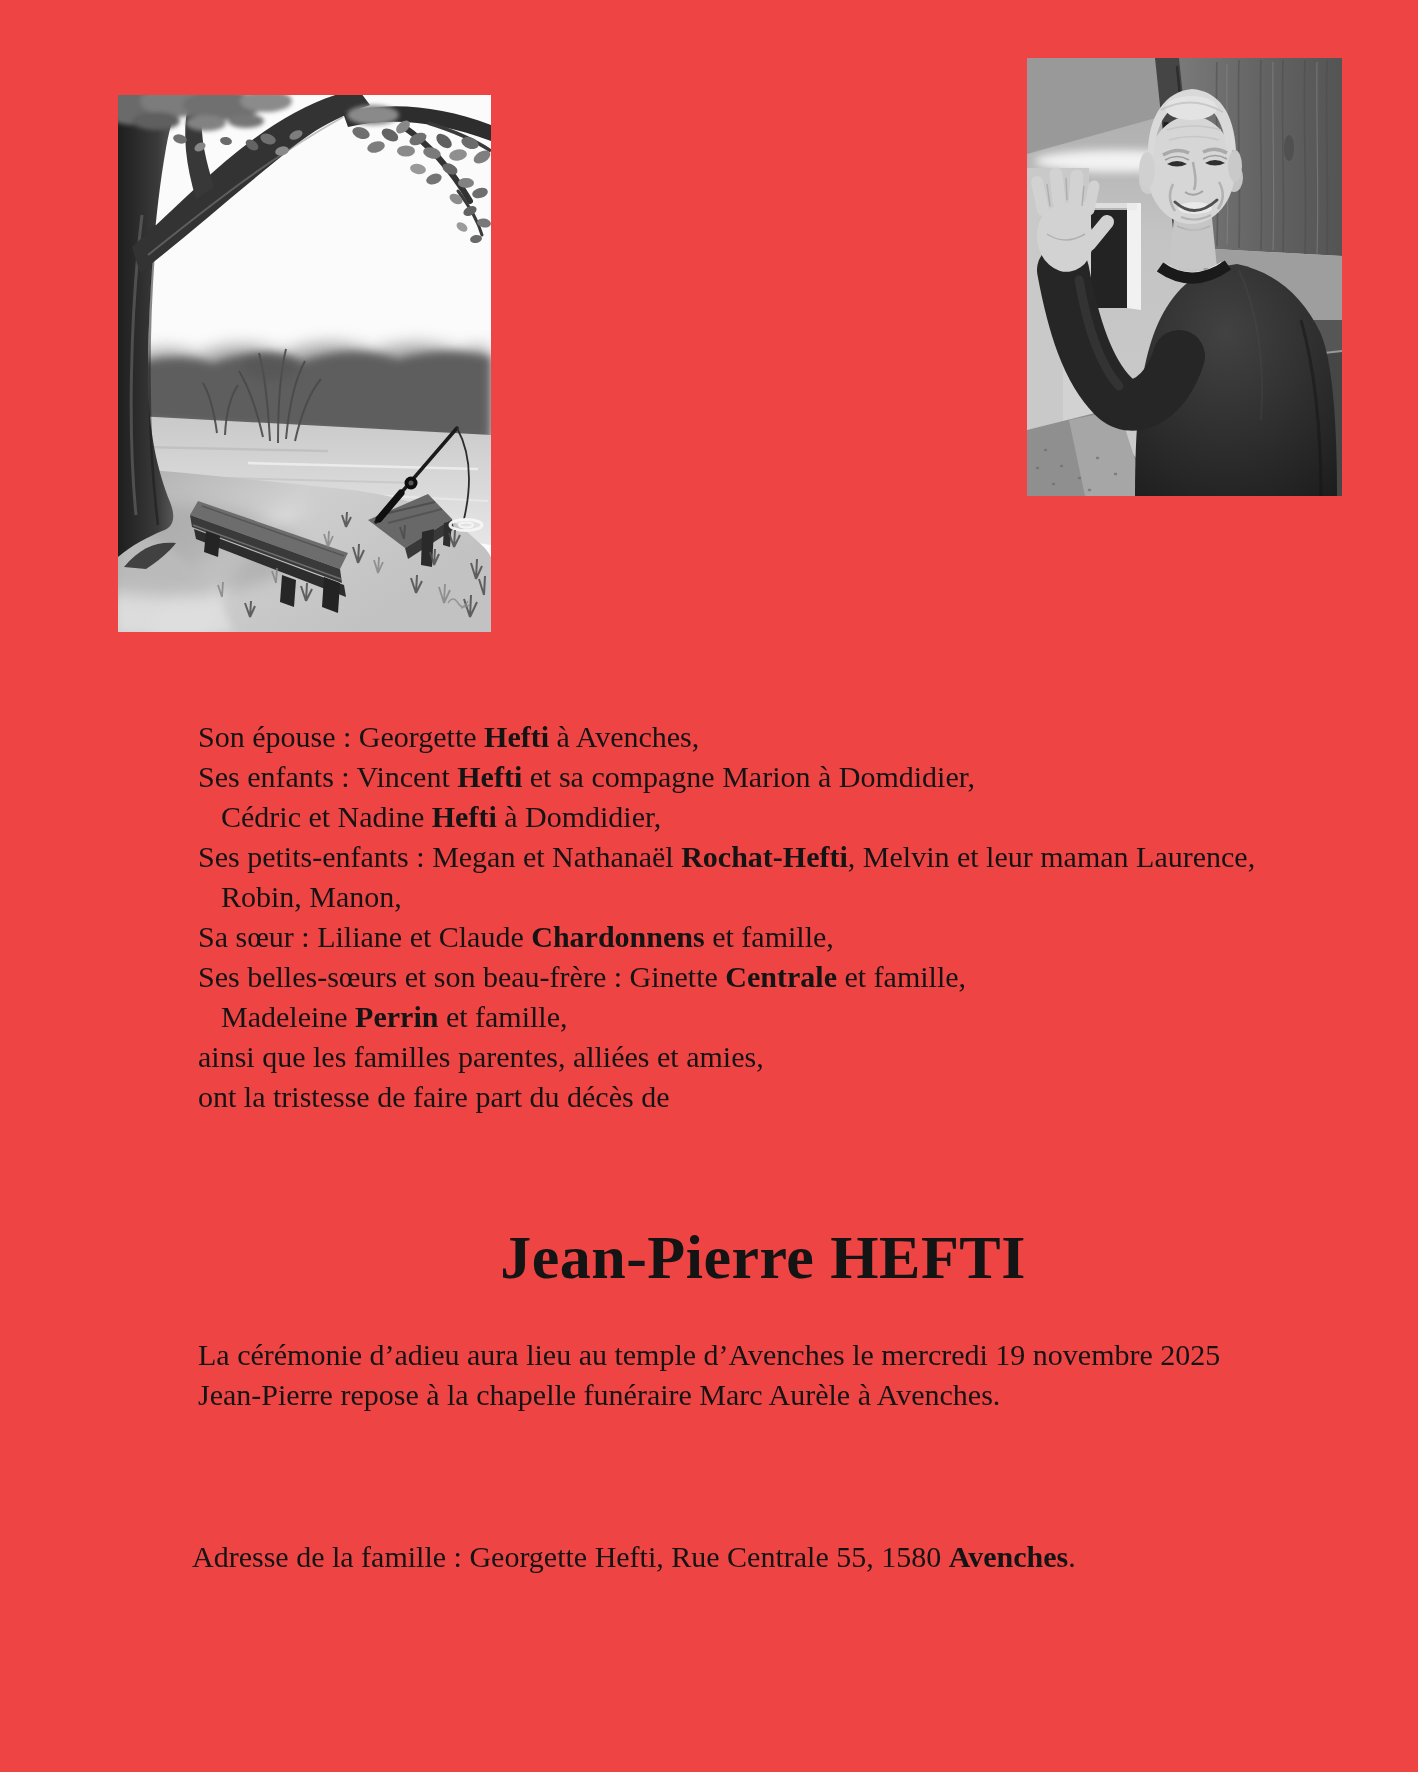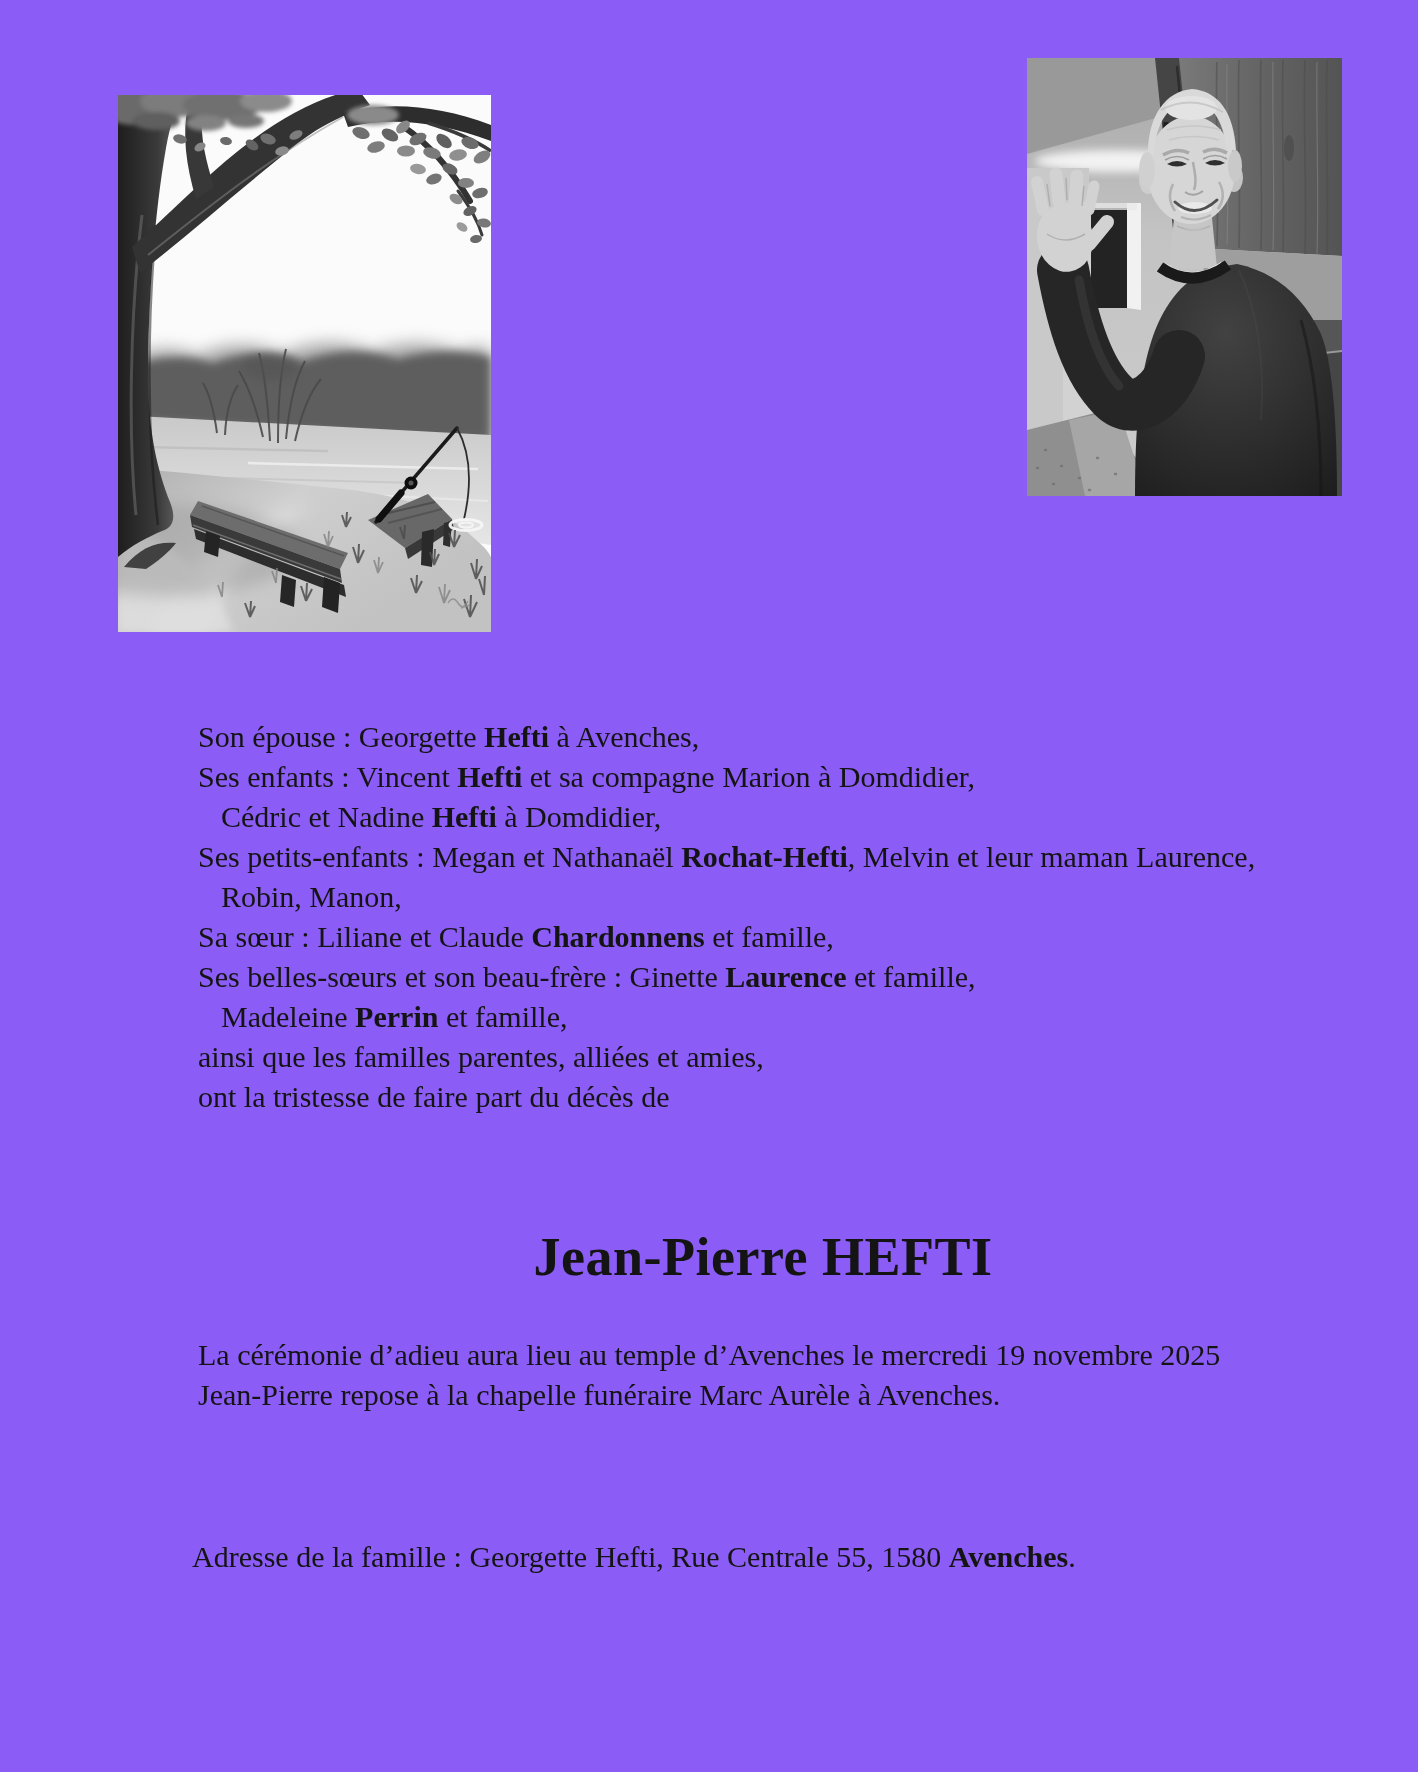--- a/index.html
+++ b/index.html
@@ -1,30 +1,30 @@
 <!DOCTYPE html>
 <html><head>
 <meta charset="utf-8">
 <style>
   html,body{margin:0;padding:0;background:#ffffff;}
   .page{
-    position:relative;width:1418px;height:1772px;background:#8b5cf6;overflow:hidden;
+    position:relative;width:1418px;height:1772px;background:#ef4444;overflow:hidden;
     font-family:"Liberation Serif","DejaVu Serif",serif;color:#141414;
   }
   figure{margin:0;padding:0;position:absolute;}
   .illustration{left:118px;top:95px;width:373px;height:537px;}
   .portrait{left:1027px;top:58px;width:315px;height:438px;}
   .illustration svg,.portrait svg{display:block;width:100%;height:100%;}
   .family-block{position:absolute;left:198px;top:717px;width:1160px;}
   .tline{font-size:30px;line-height:40px;white-space:nowrap;}
   .tline.indent{padding-left:23px;}
   .b{font-weight:bold;}
   .deceased-title{
     position:absolute;left:198px;top:1228px;width:1130px;margin:0;
-    text-align:center;font-size:54px;line-height:58px;font-weight:bold;letter-spacing:0.5px;
+    text-align:center;font-size:62px;line-height:58px;font-weight:bold;letter-spacing:0.5px;
   }
   .details-block{position:absolute;left:198px;top:1335px;width:1160px;}
   .address-block{position:absolute;left:192px;top:1537px;width:1160px;font-family:Liberation Serif, serif;}
 </style>
 </head>
 <body>
 
 <div class="page">
 
   <figure class="illustration" aria-label="Grayscale drawing of a lakeside under a large tree, with an empty wooden bench and a fishing rod resting on a small wooden table, fishing line in the water">
@@ -298,21 +298,21 @@
     </svg>
   </figure>
 
   <div class="family-block">
       <div class="tline"><span>Son épouse : Georgette </span><span class="b">Hefti</span><span> à Avenches,</span></div>
       <div class="tline"><span>Ses enfants : Vincent </span><span class="b">Hefti</span><span> et sa compagne Marion à Domdidier,</span></div>
       <div class="tline indent"><span>Cédric et Nadine </span><span class="b">Hefti</span><span> à Domdidier,</span></div>
       <div class="tline"><span>Ses petits-enfants : Megan et Nathanaël </span><span class="b">Rochat-Hefti</span><span>, Melvin et leur maman Laurence,</span></div>
       <div class="tline indent"><span>Robin, Manon,</span></div>
       <div class="tline"><span>Sa sœur : Liliane et Claude </span><span class="b">Chardonnens</span><span> et famille,</span></div>
-      <div class="tline"><span>Ses belles-sœurs et son beau-frère : Ginette </span><span class="b">Laurence</span><span> et famille,</span></div>
+      <div class="tline"><span>Ses belles-sœurs et son beau-frère : Ginette </span><span class="b">Centrale</span><span> et famille,</span></div>
       <div class="tline indent"><span>Madeleine </span><span class="b">Perrin</span><span> et famille,</span></div>
       <div class="tline"><span>ainsi que les familles parentes, alliées et amies,</span></div>
       <div class="tline"><span>ont la tristesse de faire part du décès de</span></div>
     </div>
 
   <h1 class="deceased-title">Jean-Pierre HEFTI</h1>
 
   <div class="details-block">
       <div class="tline"><span>La cérémonie d’adieu aura lieu au temple d’Avenches le mercredi 19 novembre 2025</span></div>
       <div class="tline"><span>Jean-Pierre repose à la chapelle funéraire Marc Aurèle à Avenches.</span></div>

